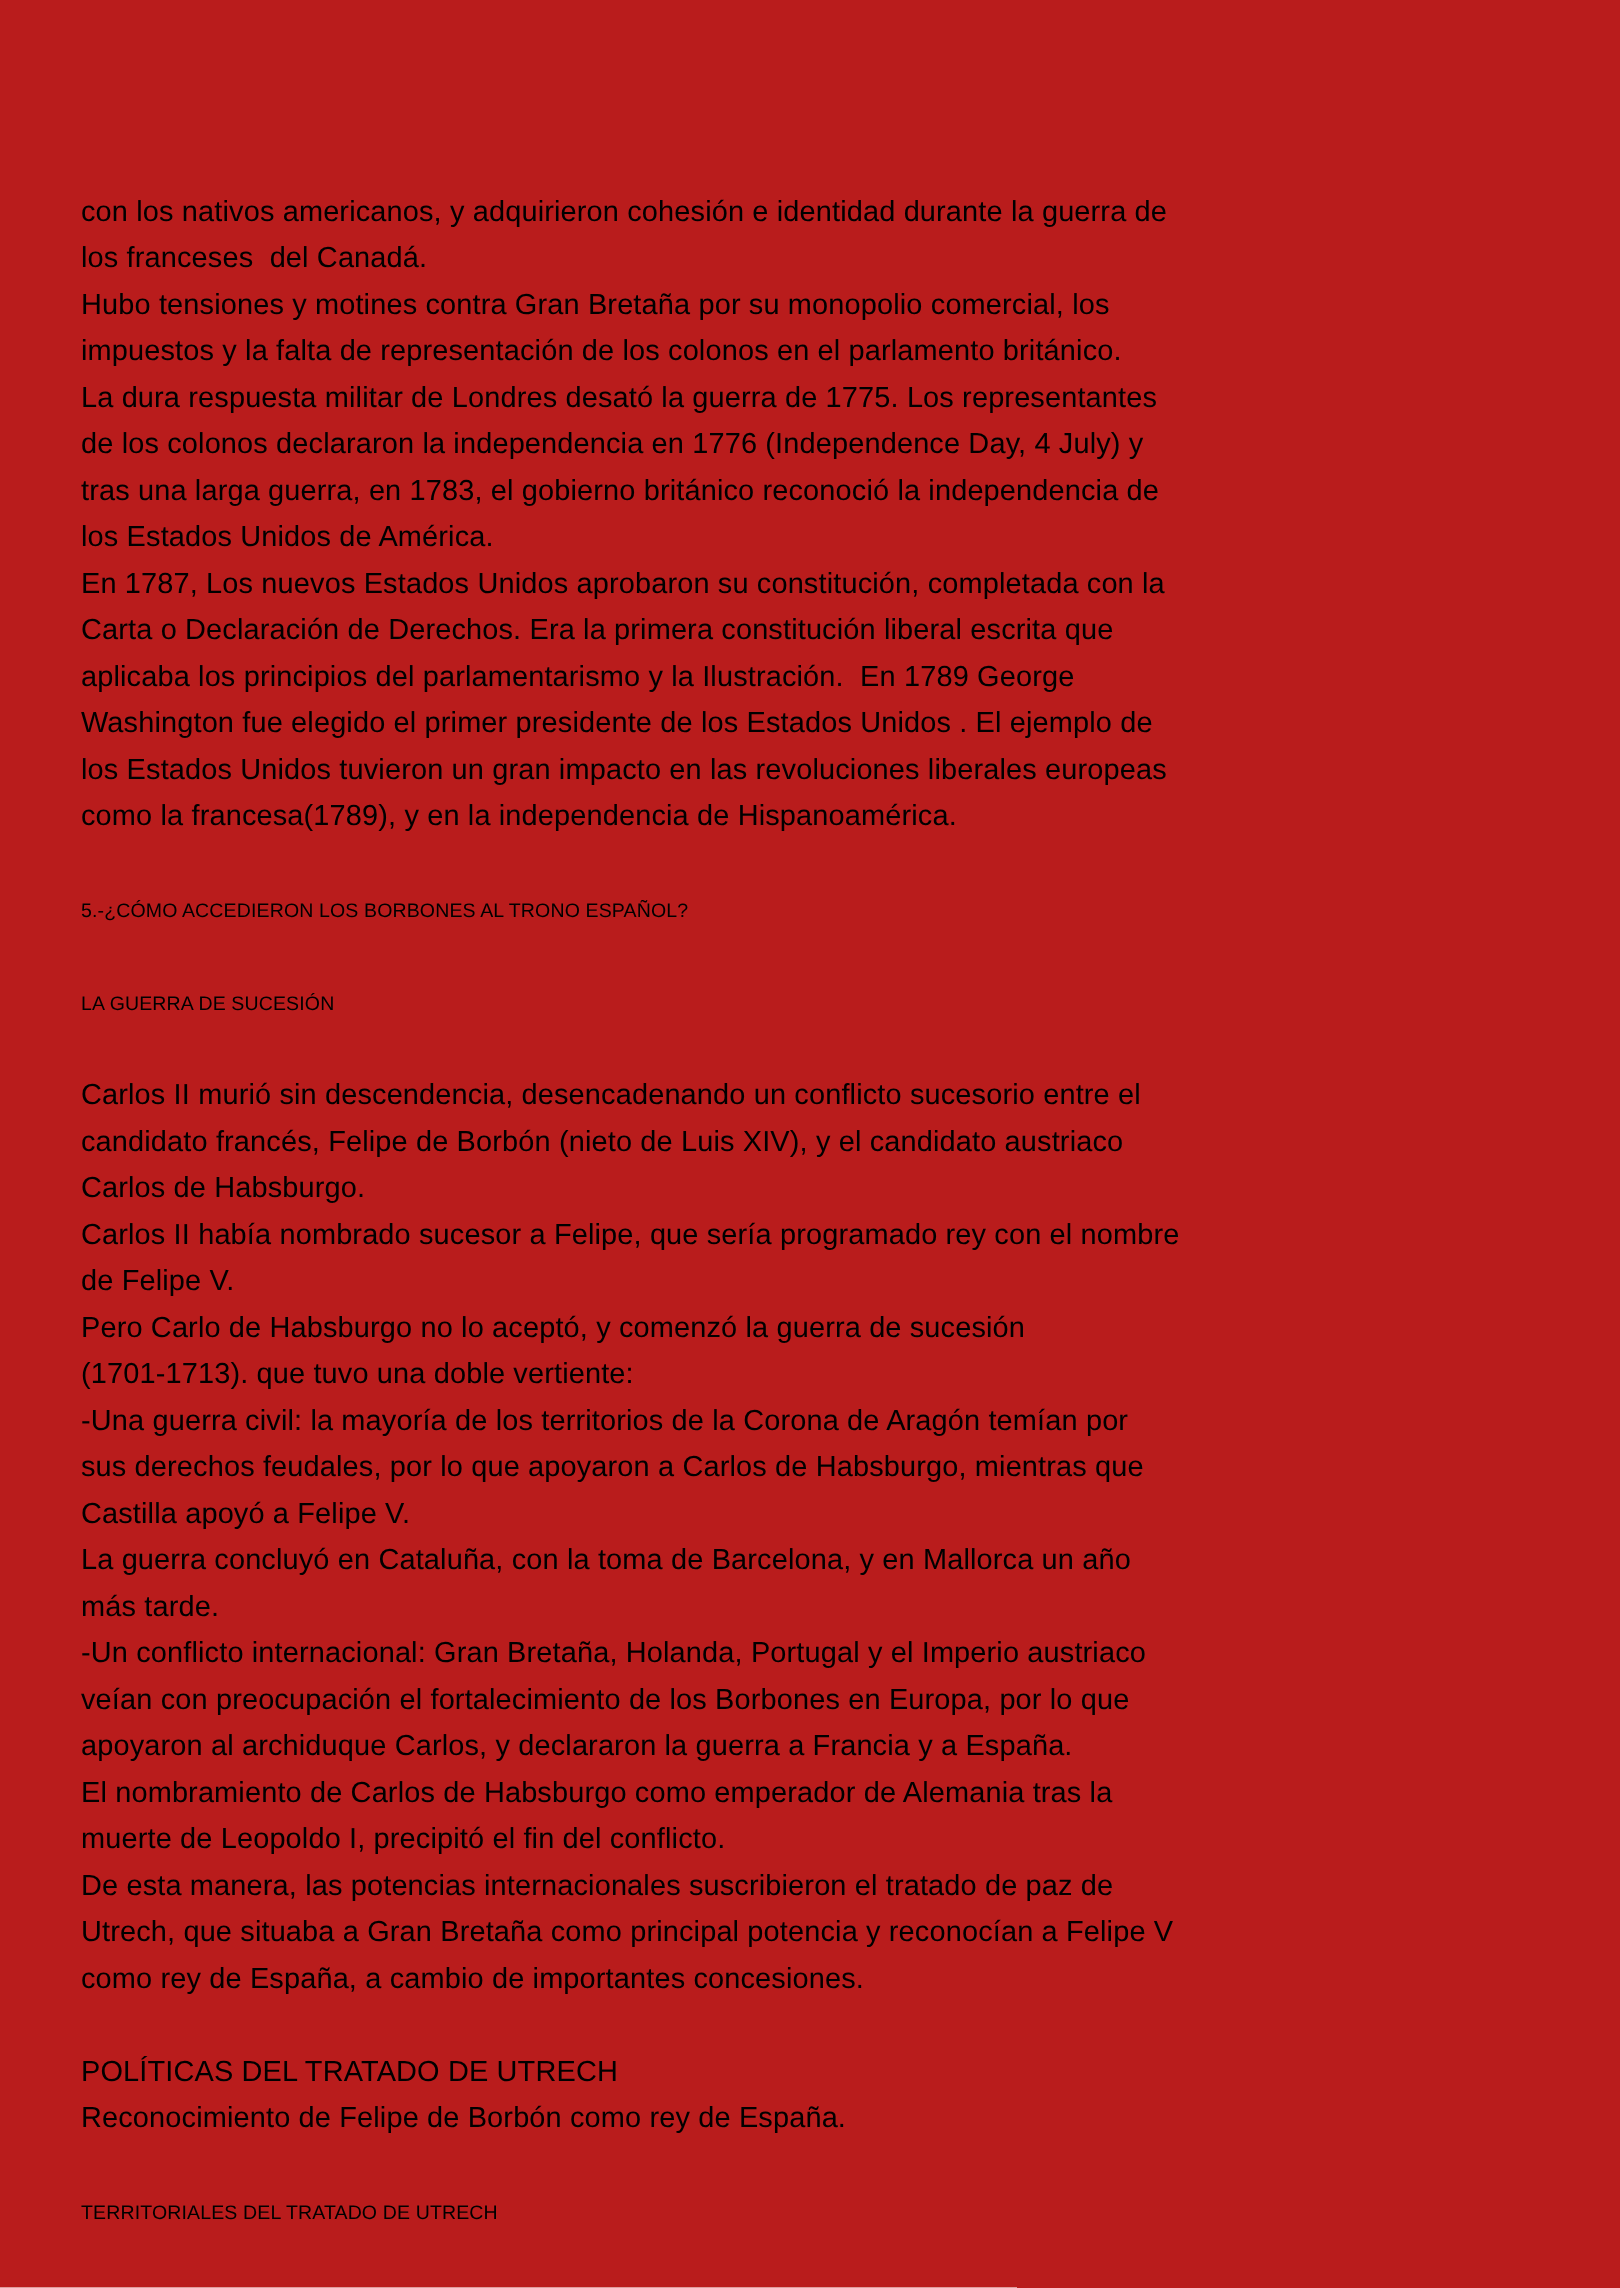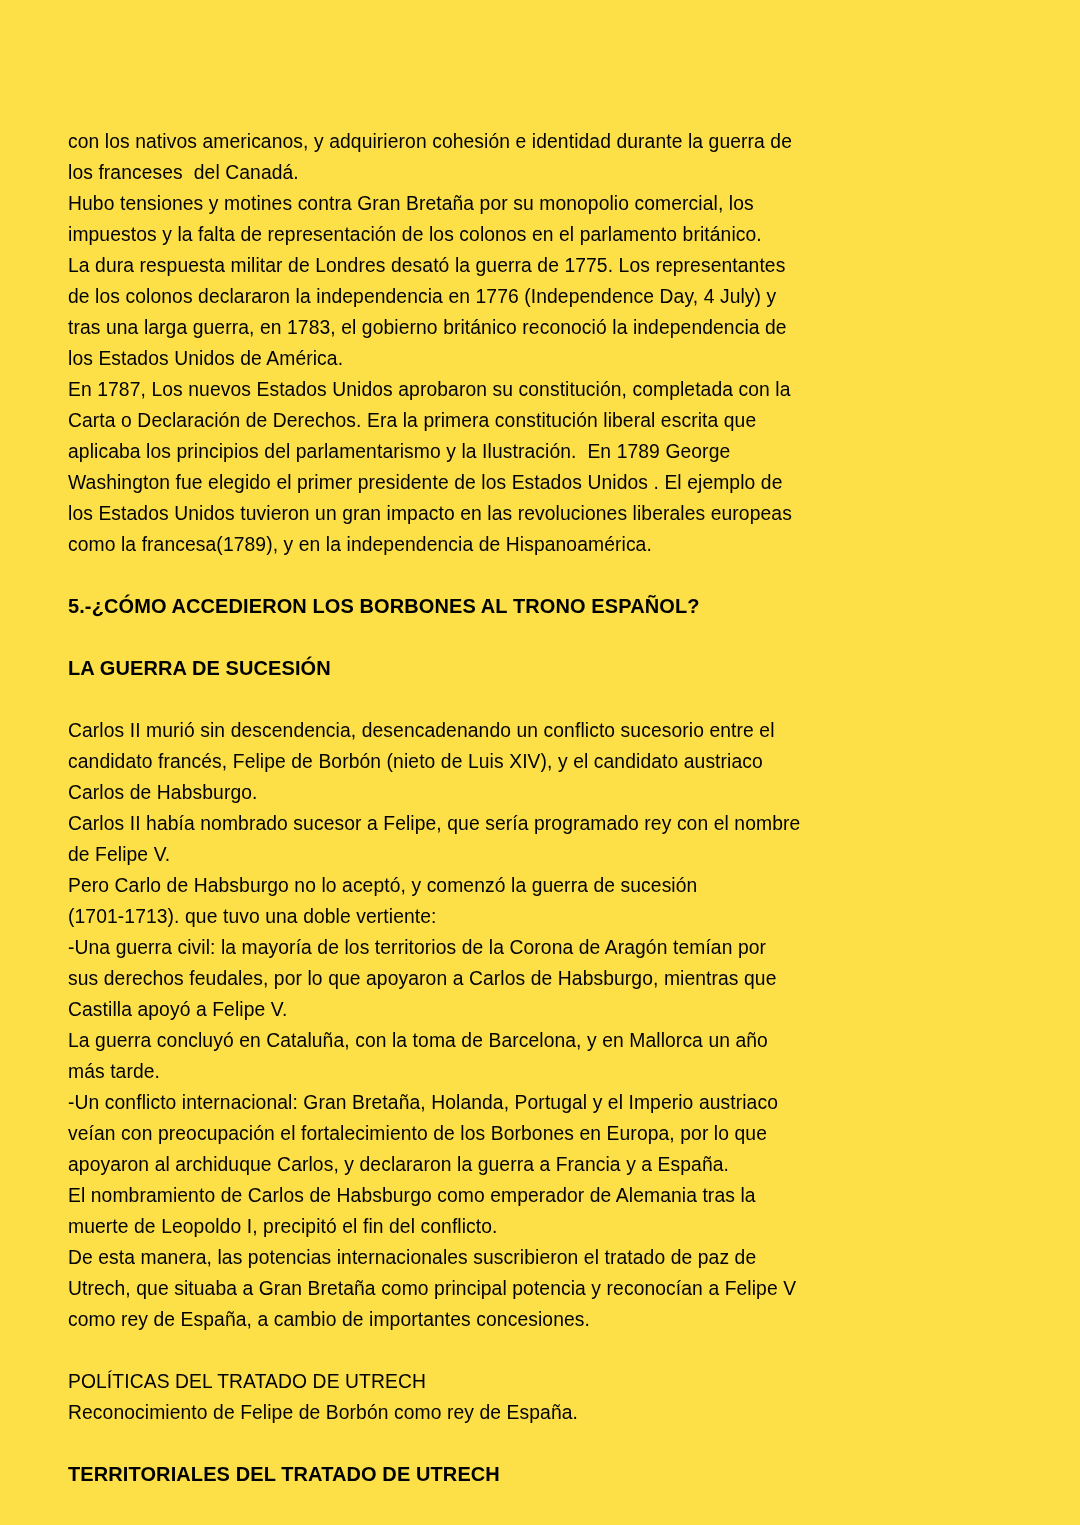--- a/index.html
+++ b/index.html
@@ -12,23 +12,23 @@
     width: 1080px;
     height: 1525px;
     font-family: "Liberation Sans", sans-serif;
     color: #000000;
     -webkit-font-smoothing: antialiased;
   }
   .page {
     position: relative;
     width: 1080px;
     height: 1525px;
-    background: #fde047;
+    background: #b91c1c;
     box-sizing: border-box;
-    padding: 126px 128px 0 68px;
+    padding: 126px 128px 0 54px;
     overflow: hidden;
   }
   .doc-body {
     width: 830px;
     font-size: 19.3px;
     line-height: 31px;
     letter-spacing: 0.005em;
     white-space: pre-wrap;
   }
   .para {
@@ -40,23 +40,23 @@
     display: block;
     white-space: pre-wrap;
   }
   .blank-line {
     display: block;
     height: 31px;
   }
   .heading {
     margin: 0;
     padding: 0;
-    font-size: 20px;
+    font-size: 13px;
     line-height: 31px;
-    font-weight: bold;
+    font-weight: normal;
     white-space: pre-wrap;
   }
 </style>
 </head>
 <body>
 
 <div class="page">
   <div class="doc-body" id="doc-body"><p class="para"><span class="line">con los nativos americanos, y adquirieron cohesión e identidad durante la guerra de</span><span class="line">los franceses  del Canadá.</span><span class="line">Hubo tensiones y motines contra Gran Bretaña por su monopolio comercial, los</span><span class="line">impuestos y la falta de representación de los colonos en el parlamento británico.</span><span class="line">La dura respuesta militar de Londres desató la guerra de 1775. Los representantes</span><span class="line">de los colonos declararon la independencia en 1776 (Independence Day, 4 July) y</span><span class="line">tras una larga guerra, en 1783, el gobierno británico reconoció la independencia de</span><span class="line">los Estados Unidos de América.</span><span class="line">En 1787, Los nuevos Estados Unidos aprobaron su constitución, completada con la</span><span class="line">Carta o Declaración de Derechos. Era la primera constitución liberal escrita que</span><span class="line">aplicaba los principios del parlamentarismo y la Ilustración.  En 1789 George</span><span class="line">Washington fue elegido el primer presidente de los Estados Unidos . El ejemplo de</span><span class="line">los Estados Unidos tuvieron un gran impacto en las revoluciones liberales europeas</span><span class="line">como la francesa(1789), y en la independencia de Hispanoamérica.</span></p><span class="blank-line"></span><p class="heading">5.-¿CÓMO ACCEDIERON LOS BORBONES AL TRONO ESPAÑOL?</p><span class="blank-line"></span><p class="heading">LA GUERRA DE SUCESIÓN</p><span class="blank-line"></span><p class="para"><span class="line">Carlos II murió sin descendencia, desencadenando un conflicto sucesorio entre el</span><span class="line">candidato francés, Felipe de Borbón (nieto de Luis XIV), y el candidato austriaco</span><span class="line">Carlos de Habsburgo.</span><span class="line">Carlos II había nombrado sucesor a Felipe, que sería programado rey con el nombre</span><span class="line">de Felipe V.</span><span class="line">Pero Carlo de Habsburgo no lo aceptó, y comenzó la guerra de sucesión</span><span class="line">(1701-1713). que tuvo una doble vertiente:</span><span class="line">-Una guerra civil: la mayoría de los territorios de la Corona de Aragón temían por</span><span class="line">sus derechos feudales, por lo que apoyaron a Carlos de Habsburgo, mientras que</span><span class="line">Castilla apoyó a Felipe V.</span><span class="line">La guerra concluyó en Cataluña, con la toma de Barcelona, y en Mallorca un año</span><span class="line">más tarde.</span><span class="line">-Un conflicto internacional: Gran Bretaña, Holanda, Portugal y el Imperio austriaco</span><span class="line">veían con preocupación el fortalecimiento de los Borbones en Europa, por lo que</span><span class="line">apoyaron al archiduque Carlos, y declararon la guerra a Francia y a España.</span><span class="line">El nombramiento de Carlos de Habsburgo como emperador de Alemania tras la</span><span class="line">muerte de Leopoldo I, precipitó el fin del conflicto.</span><span class="line">De esta manera, las potencias internacionales suscribieron el tratado de paz de</span><span class="line">Utrech, que situaba a Gran Bretaña como principal potencia y reconocían a Felipe V</span><span class="line">como rey de España, a cambio de importantes concesiones.</span></p><span class="blank-line"></span><p class="para"><span class="line">POLÍTICAS DEL TRATADO DE UTRECH</span><span class="line">Reconocimiento de Felipe de Borbón como rey de España.</span></p><span class="blank-line"></span><p class="heading">TERRITORIALES DEL TRATADO DE UTRECH</p></div>
 </div>
 

